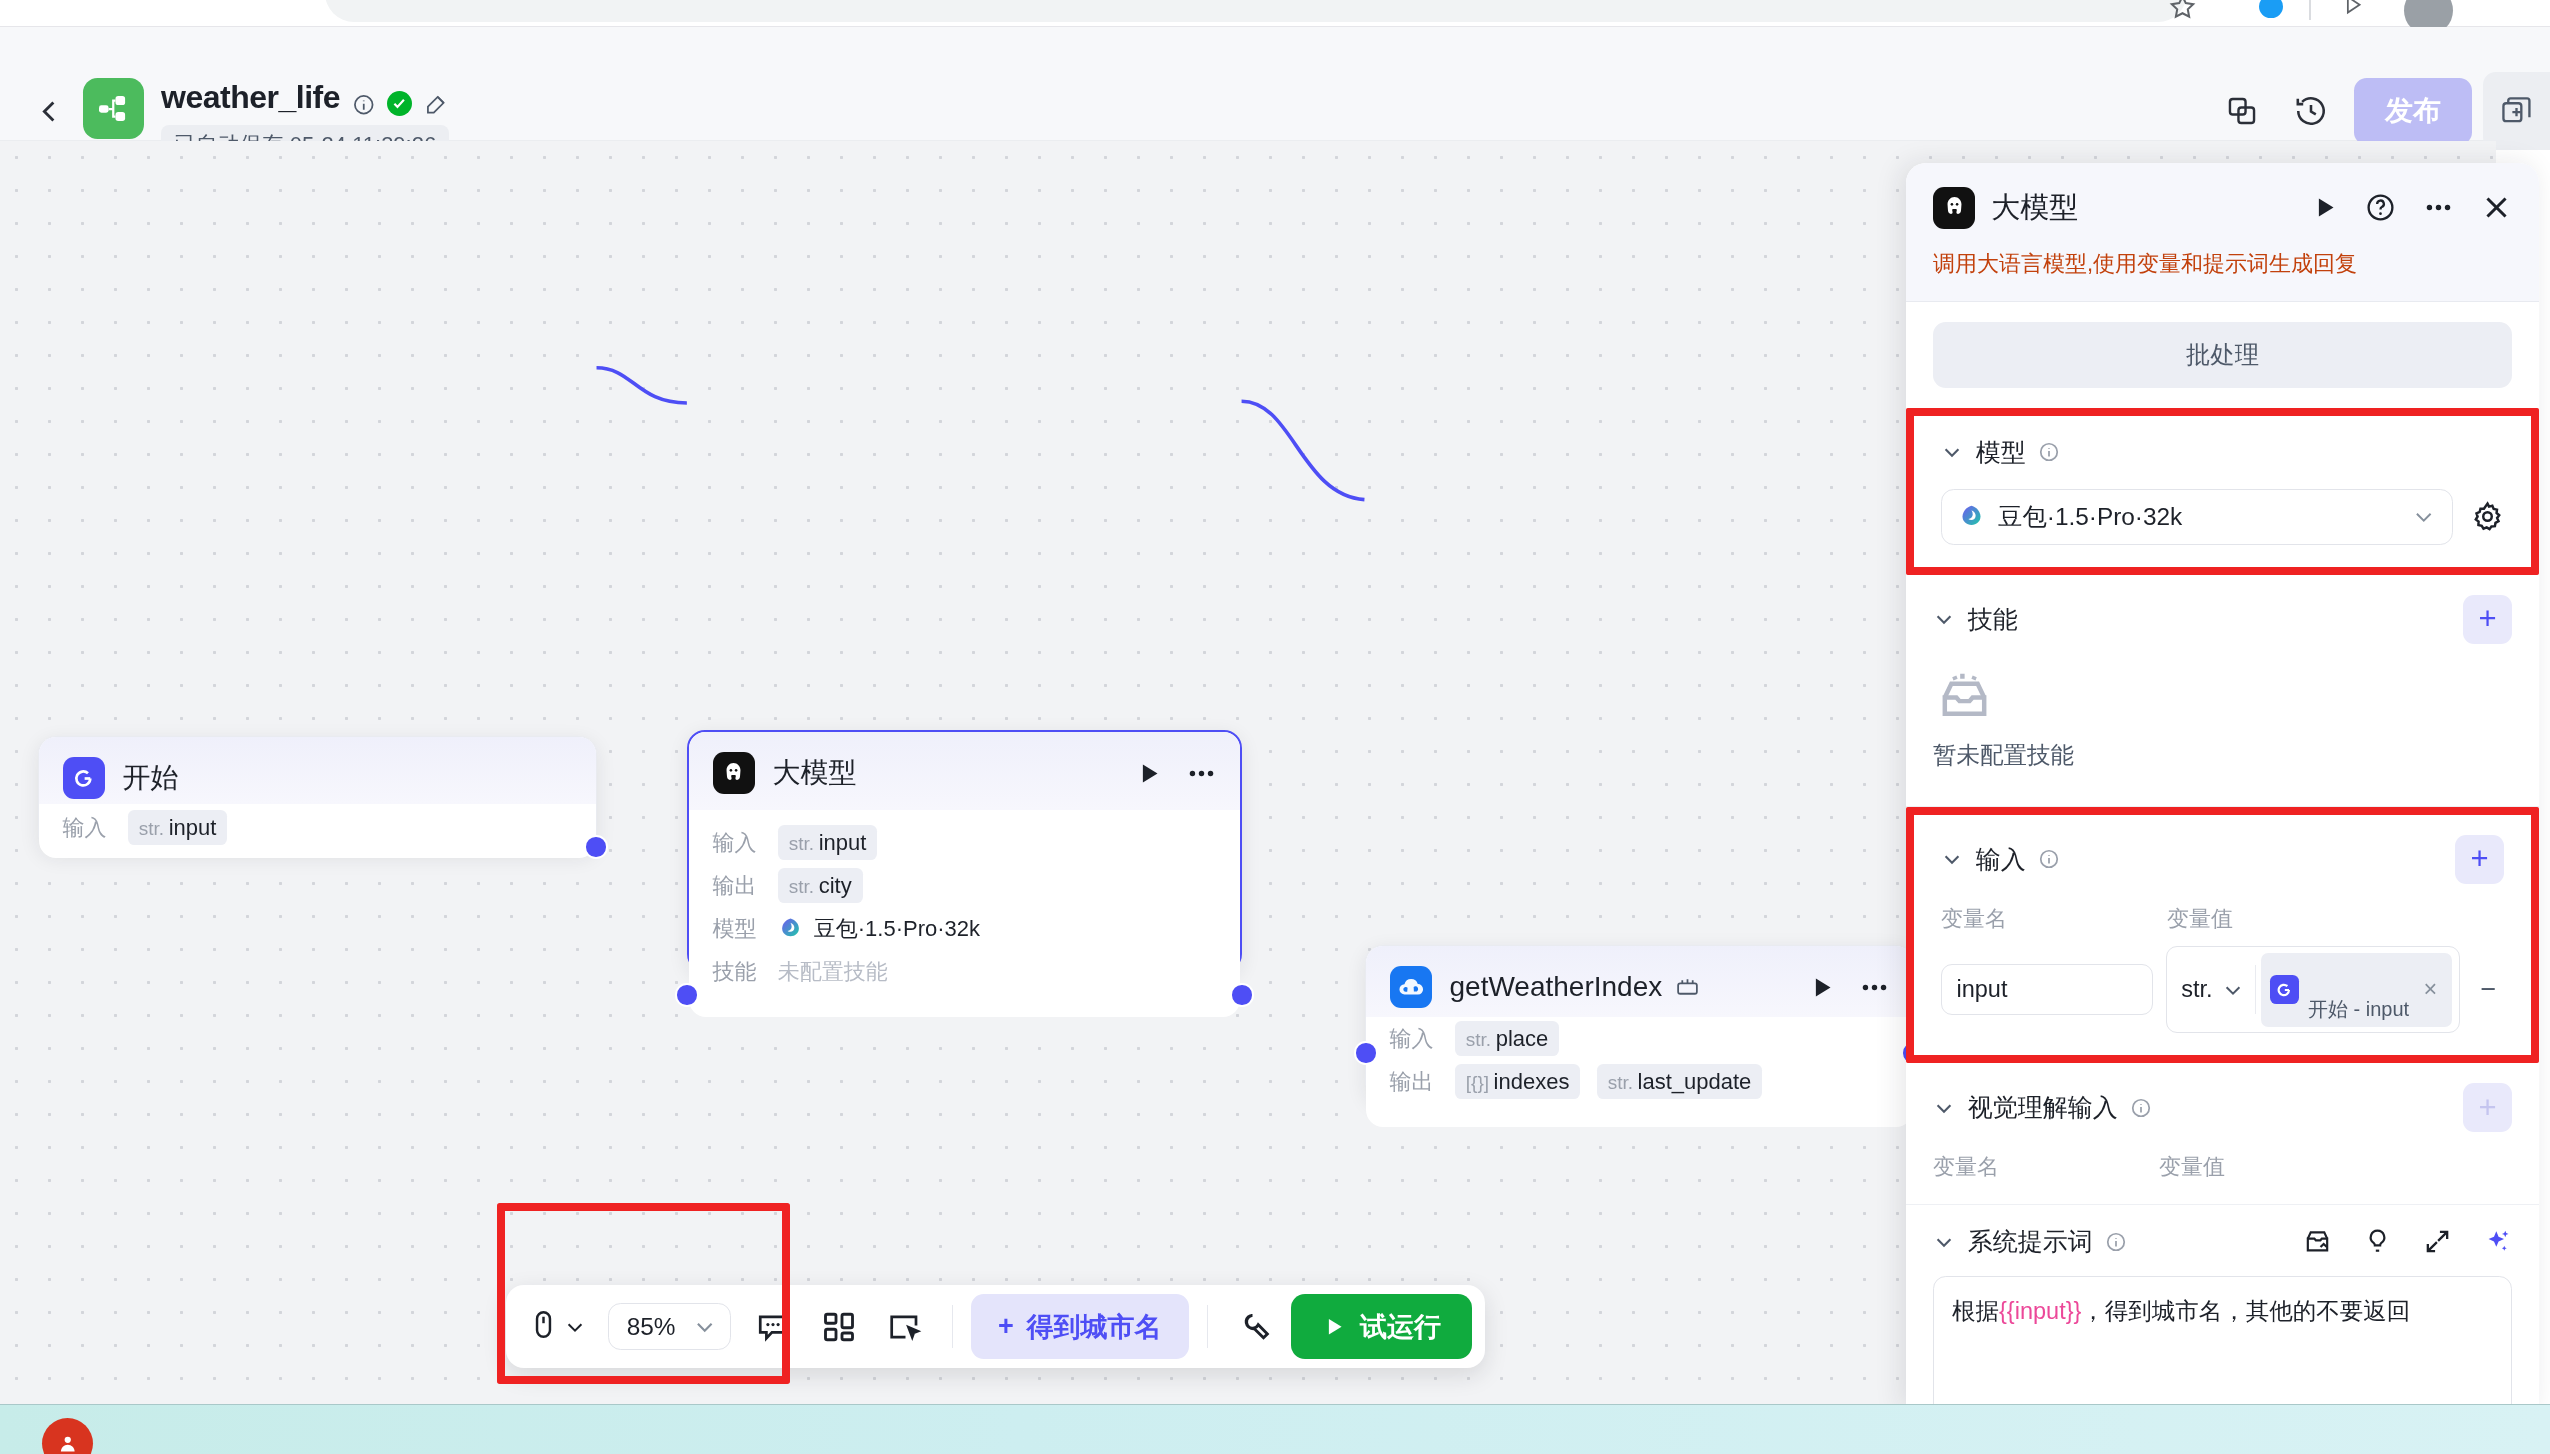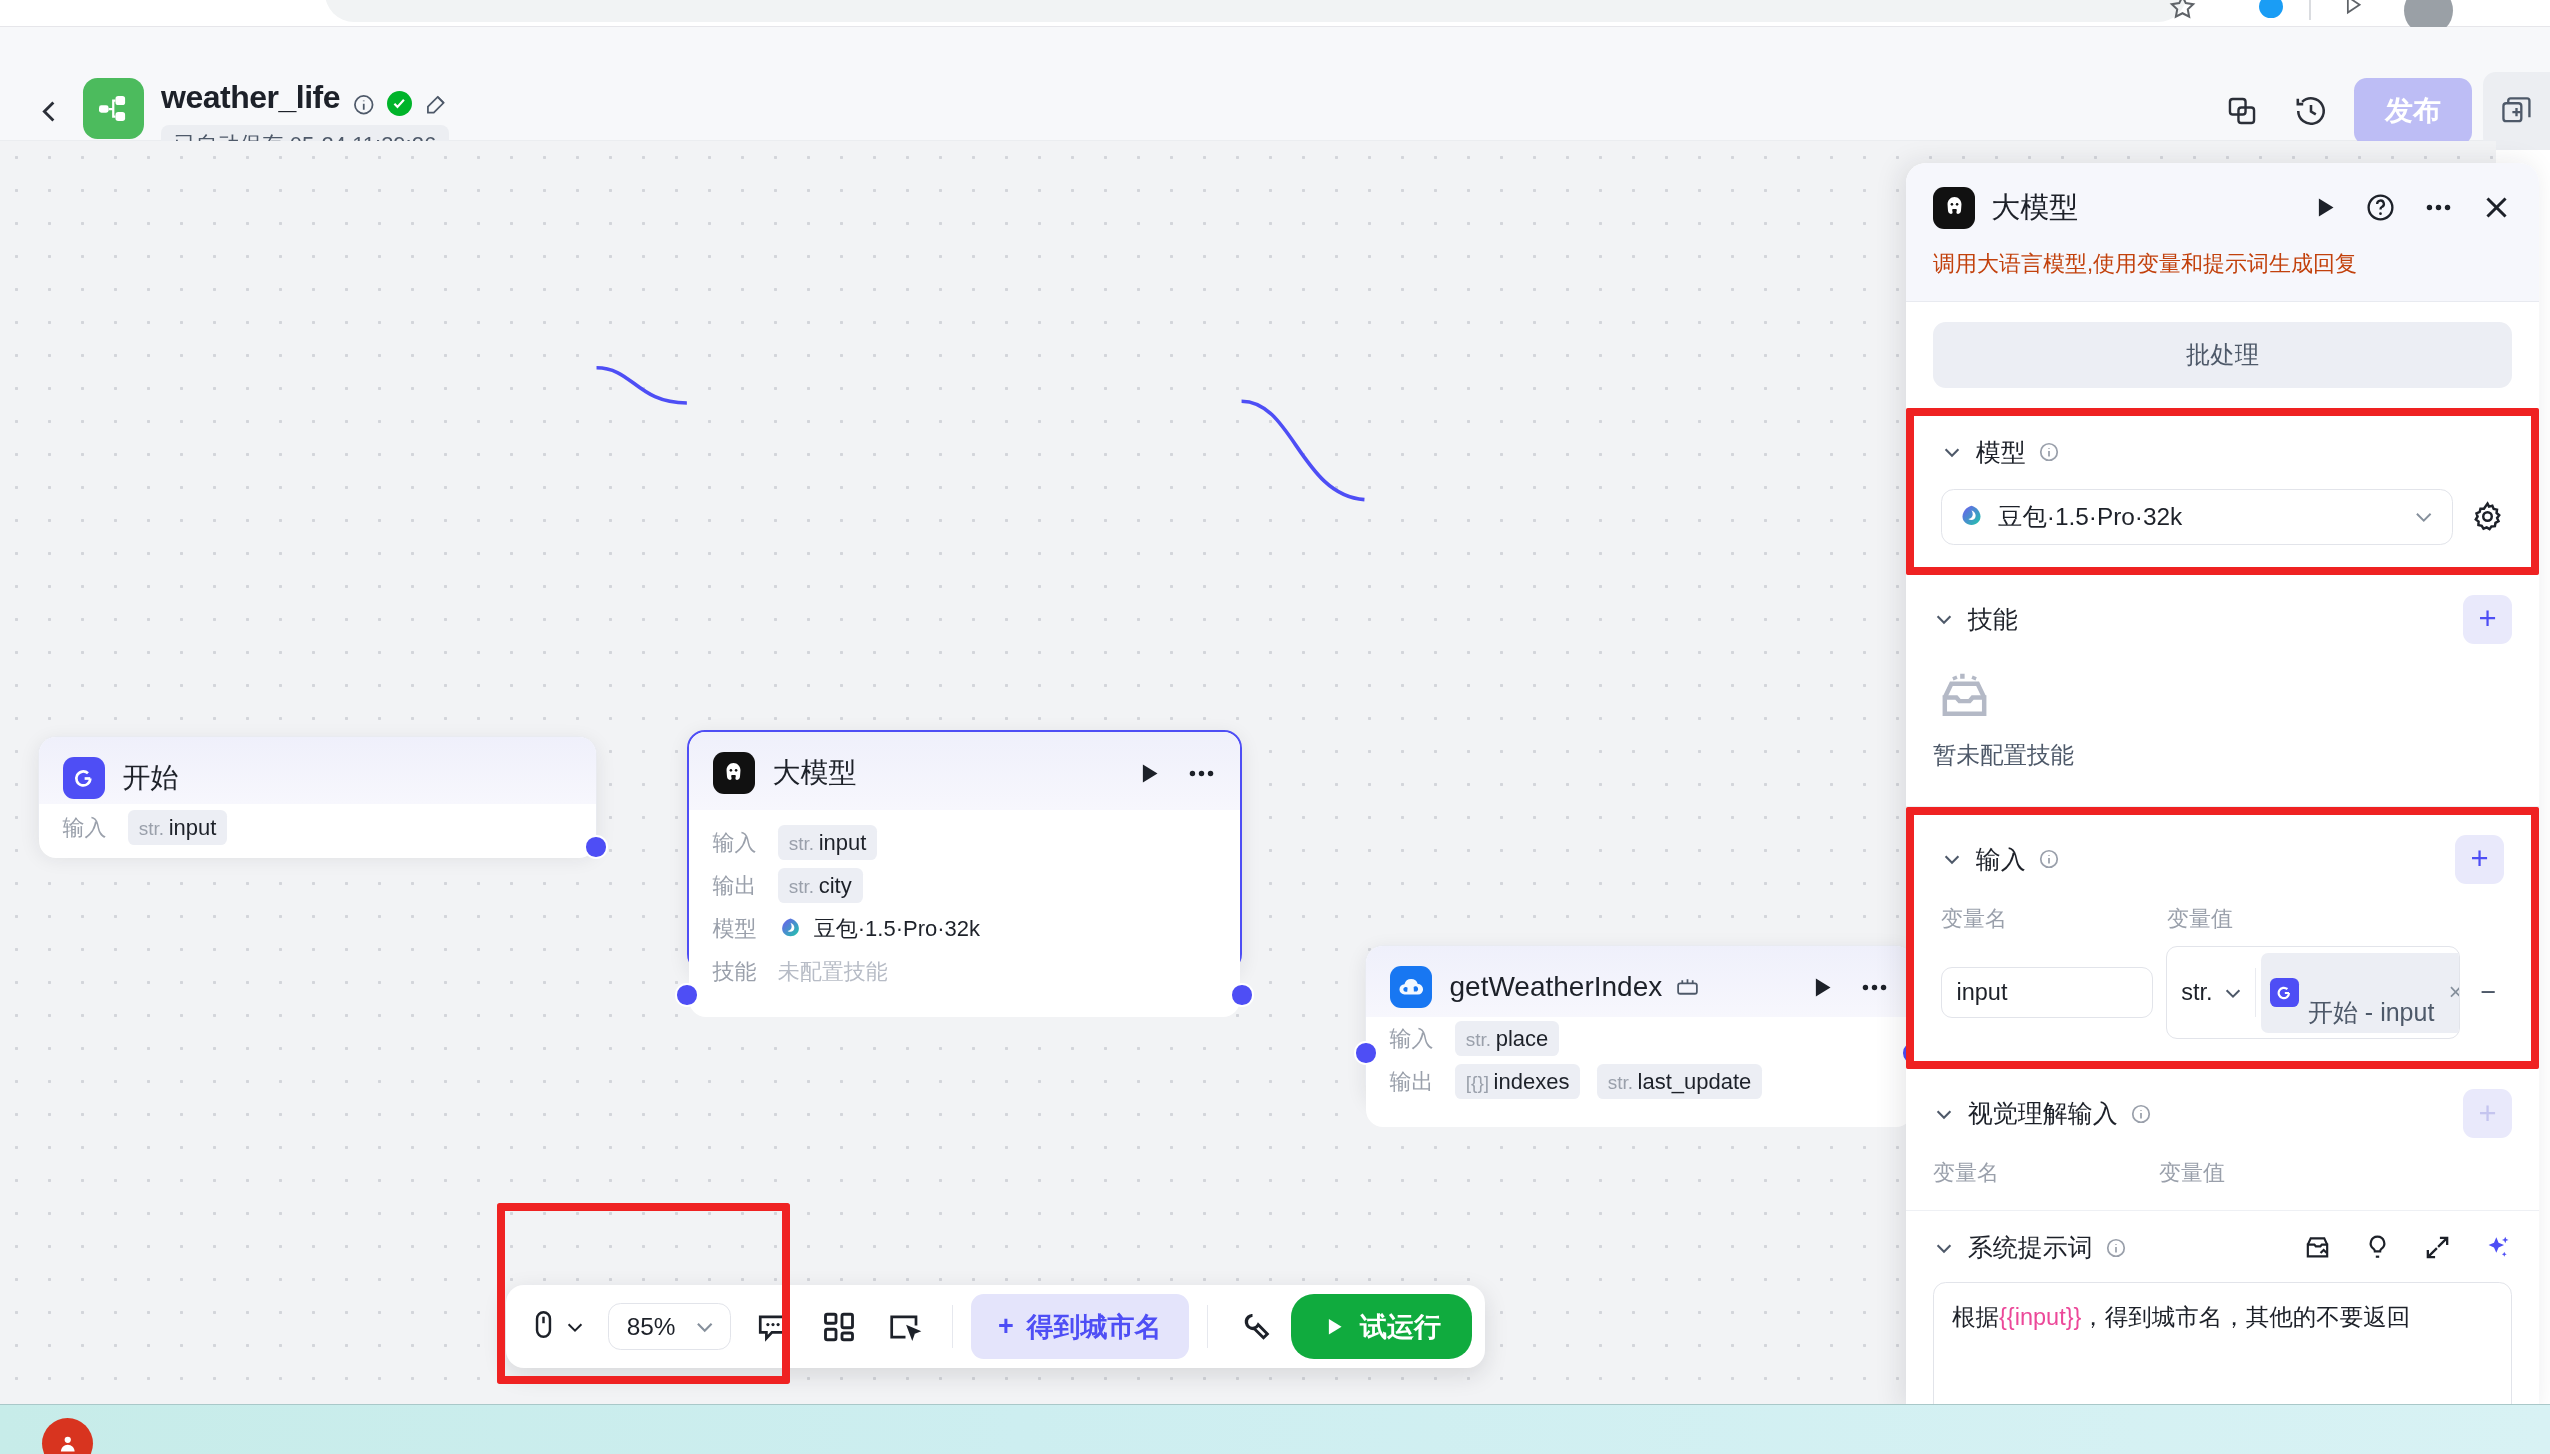--- a/index.html
+++ b/index.html
@@ -142,21 +142,21 @@
     color: #1d2129; cursor: pointer; border-radius: 11px; }
   .tb-divider { width: 0.9px; height: 43px; background: #e6e8ee; margin: 0 12.7px; }
   .add-node-btn {
     background: #e4e4fb; color: #4e4ef5; border: none; font-family: inherit;
     font-size: 27px; font-weight: bold; border-radius: 12.7px;
     padding: 14.5px 27px; cursor: pointer;
     display: flex; align-items: center; gap: 12.7px;
   }
   .run-btn {
     background: #10ab3e; color: #ffffff; border: none; font-family: inherit;
-    font-size: 27px; font-weight: bold; border-radius: 23px;
+    font-size: 27px; font-weight: bold; border-radius: 14px;
     padding: 14.5px 31px; cursor: pointer;
     display: flex; align-items: center; gap: 14.5px;
   }
 
   
   .panel {
     position: absolute; right: 11px; top: 163px; width: 633px; height: 1247px;
     background: #ffffff; border-radius: 20px 20px 0 0;
     box-shadow: -5.4px 0 27px rgba(29,33,41,0.10);
     overflow: hidden;
@@ -221,21 +221,21 @@
   .kv-type {
     display: flex; align-items: center; gap: 9px; padding: 11px 11px 11px 14.5px;
     font-size: 23.5px; color: #1d2129; border-right: 0.9px solid #e9ebf0; cursor: pointer;
   }
   .kv-ref {
     flex: 1; display: flex; align-items: center; gap: 9px;
     background: #eceef4; margin: 5.4px; border-radius: 7.2px; padding: 3.6px 9px;
   }
   .ref-icon { width: 29px; height: 29px; border-radius: 6.3px; background: #4e4ef5;
     display: flex; align-items: center; justify-content: center; flex: 0 0 auto; }
-  .ref-label { font-size: 25px; color: #4e5969; white-space: nowrap; margin-top: 40px; }
+  .ref-label { font-size: 20px; color: #4e5969; white-space: nowrap; margin-top: 40px; }
   .ref-x { margin-left: auto; color: #86909c; font-size: 23.5px; cursor: pointer; padding: 0 5.4px; }
   .ref-sel { width: 29px; height: 29px; color: #1d2129; cursor: pointer; margin-right: 7.2px; }
   .kv-minus { width: 31px; color: #4e5969; font-size: 27px; text-align: center; cursor: pointer; }
 
   .prompt-actions { margin-left: auto; display: flex; align-items: center; gap: 31px; }
   .pa-icon { width: 29px; height: 29px; color: #1d2129; cursor: pointer; }
   .prompt-box {
     margin-top: 18px; border: 0.9px solid #e2e4ea; border-radius: 12.7px;
     min-height: 190px; padding: 16.3px 18px; font-size: 23.5px; color: #1d2129;
     line-height: 1.5;

